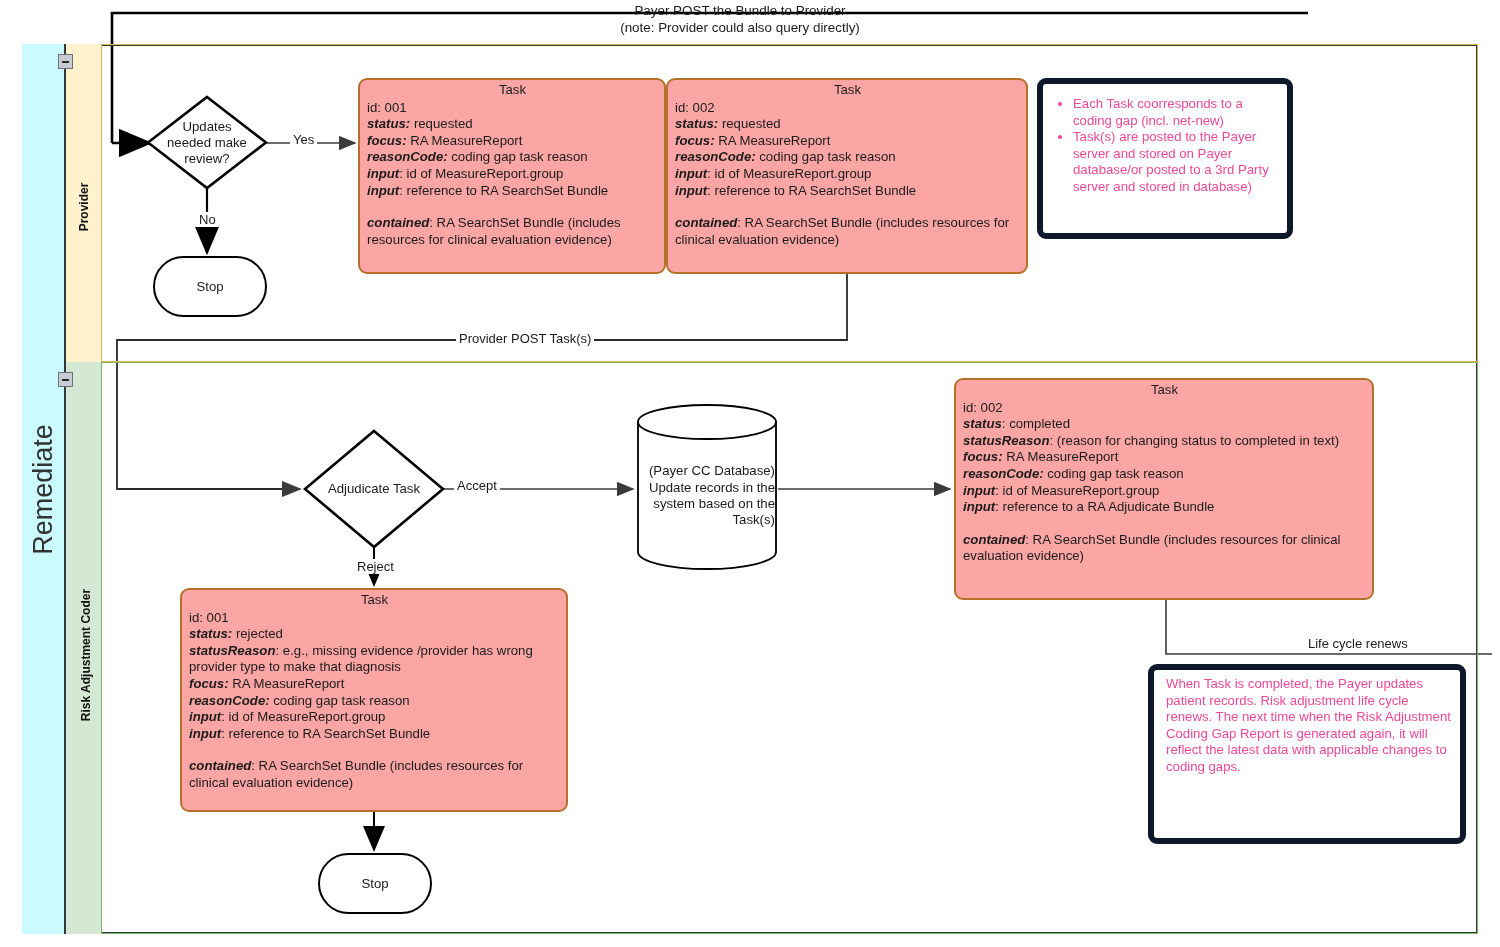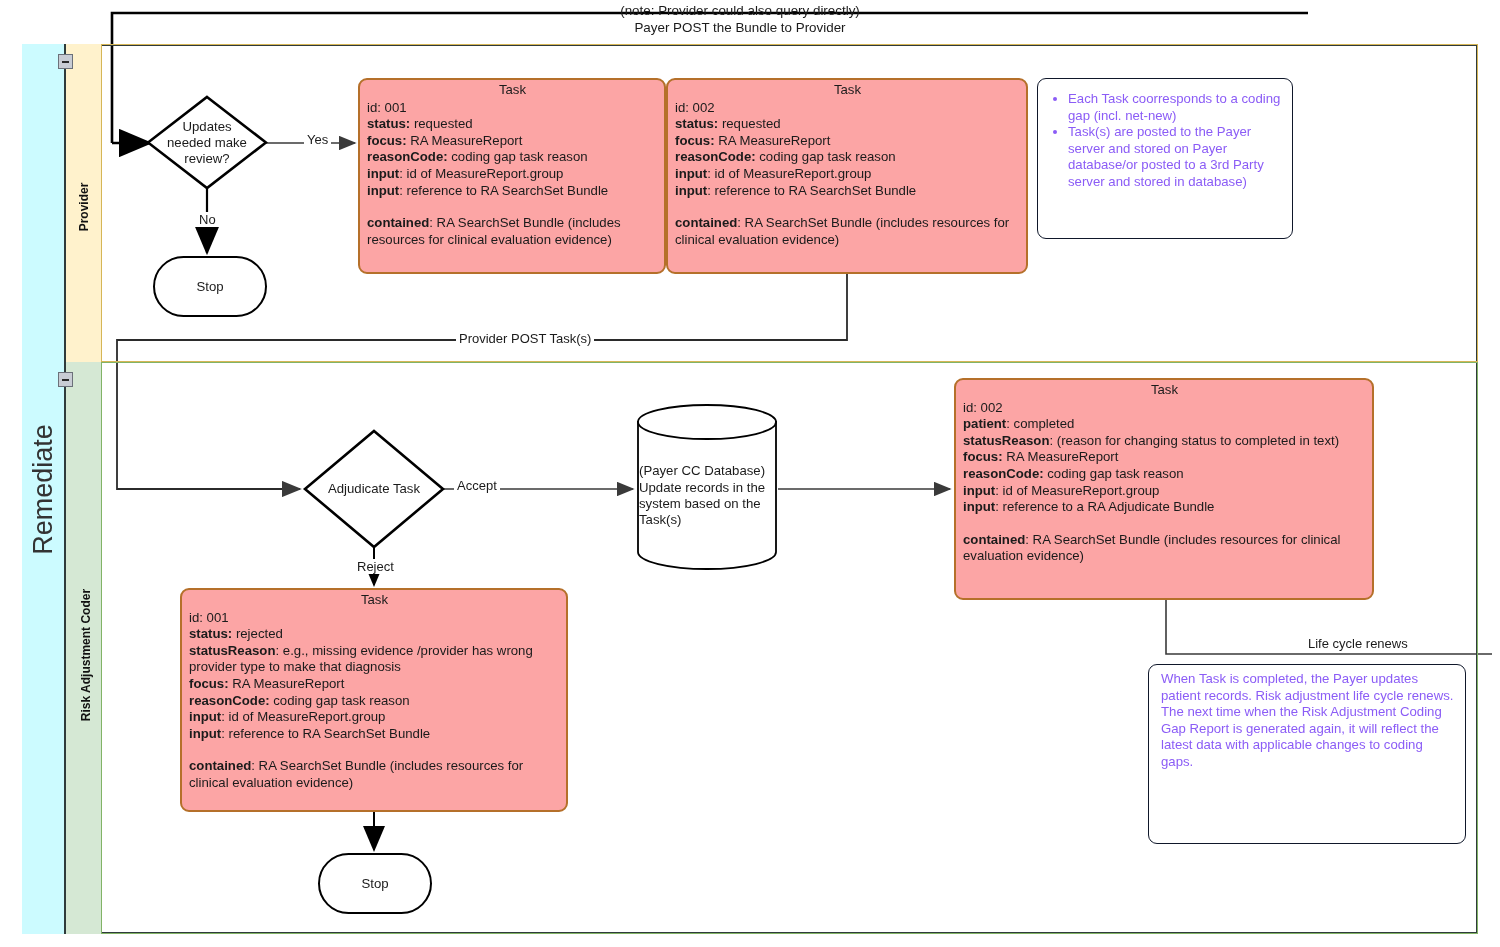--- a/index.html
+++ b/index.html
@@ -24,40 +24,40 @@
     transform-origin:center center;}
 
   .collapse-icon{position:absolute;width:13px;height:13px;background:#c8ccd4;border:1px solid #6b7079;
     display:flex;align-items:center;justify-content:center;}
   .collapse-icon i{display:block;width:7px;height:2px;background:#2a2a2a;}
 
   
   .taskbox{position:absolute;background:#fca5a5;border:2px solid #b5702a;border-radius:9px;
     padding:2px 6px 5px 7px;font-size:13.2px;line-height:16.6px;color:#1b1b1b;box-sizing:border-box;}
   .taskbox .ttl{text-align:center;display:block;margin-bottom:1px;}
-  .taskbox b{font-weight:bold;}
-
-  .notebox{position:absolute;background:#ffffff;border:1px solid #0f172a;border-radius:9px;
-    box-sizing:border-box;font-size:13.2px;line-height:16.6px;color:#8b5cf6;}
+  .taskbox b{font-weight:bold;font-style:italic;}
+
+  .notebox{position:absolute;background:#ffffff;border:6px solid #0f172a;border-radius:9px;
+    box-sizing:border-box;font-size:13.2px;line-height:16.6px;color:#ec4899;}
 
   .noteul{margin:0;padding:0 6px 0 30px;list-style:disc;}
   .noteul li{margin:0;padding:0;}
 
   .stop{position:absolute;border:2.5px solid #000;border-radius:38px;background:#fff;
     display:flex;align-items:center;justify-content:center;font-size:13.2px;color:#1b1b1b;}
 
   .diamond-wrap{position:absolute;}
   .diamond-wrap svg{position:absolute;left:0;top:0;}
   .diamond-label{position:absolute;left:0;top:0;width:100%;height:100%;display:flex;
     align-items:center;justify-content:center;text-align:center;font-size:13.2px;line-height:16px;color:#1b1b1b;
     pointer-events:none;}
 
   .dbshape{position:absolute;}
   .dblabel{position:absolute;left:0;top:0;width:100%;height:100%;display:flex;align-items:center;
-    justify-content:center;text-align:left;font-size:13.2px;line-height:16.4px;color:#1b1b1b;padding:0 2px;
+    justify-content:center;text-align:right;font-size:13.2px;line-height:16.4px;color:#1b1b1b;padding:0 2px;
     box-sizing:border-box;pointer-events:none;}
 
   .edge-label{position:absolute;font-size:13px;color:#1b1b1b;background:#fff;padding:0 3px;white-space:nowrap;}
   .plain-label{position:absolute;font-size:13.4px;color:#1b1b1b;text-align:center;line-height:16.5px;white-space:nowrap;}
 
   svg.edges{position:absolute;left:0;top:0;width:1500px;height:947px;overflow:visible;pointer-events:none;}
 </style>
 </head>
 <body>
 
@@ -107,34 +107,34 @@
   <div class="lane-vlabel" style="left:39px;top:200px;width:90px;text-align:center;transform:rotate(-90deg);">Provider</div>
 
   <div class="abs lane-outer" id="lane-coder"></div>
   <div class="abs" id="lane-coder-head"></div>
   <div class="collapse-icon" style="left:58px;top:372px;">
       <i></i>
     </div>
   <div class="lane-vlabel" style="left:-4px;top:648px;width:180px;text-align:center;transform:rotate(-90deg);">Risk Adjustment Coder</div>
 
   <div class="plain-label" style="left:560px;top:3px;width:360px;">
+    <div>Payer POST the Bundle to Provider</div>
     <div>(note: Provider could also query directly)</div>
-    <div>Payer POST the Bundle to Provider</div>
   </div>
 
   <div class="diamond-wrap" style="left:146px;top:95px;width:122px;height:95px;">
     <svg width="122" height="95" viewBox="0 0 122 95">
       <polygon points="61,2 120,47.5 61,93 2,47.5" fill="#ffffff" stroke="#000" stroke-width="2.6"></polygon>
     </svg>
     <div class="diamond-label">
         <span style="display:block;width:96px;">Updates needed make review?</span>
       </div>
   </div>
 
-  <div class="edge-label" style="left:304px;top:132px;text-align:center;">Yes</div>
+  <div class="edge-label" style="left:290px;top:132px;text-align:center;">Yes</div>
   <div class="edge-label" style="left:196px;top:212px;">No</div>
 
   <div class="stop" style="left:153px;top:256px;width:110px;height:57px;">Stop</div>
 
   <div class="taskbox" style="left:358px;top:78px;width:308px;height:196px;">
     <span class="ttl">Task</span>
     <div>id: 001</div>
     <div><b>status:</b><span> requested</span></div>
     <div><b>focus:</b><span> RA MeasureReport</span></div>
     <div><b>reasonCode:</b><span>  coding gap task reason</span></div>
@@ -186,21 +186,21 @@
       <span style="display:block;width:136px;">
         <span>(Payer CC Database)</span>
         <span>Update records in the system based on the Task(s)</span>
       </span>
     </div>
   </div>
 
   <div class="taskbox" style="left:954px;top:378px;width:420px;height:222px;">
     <span class="ttl">Task</span>
     <div>id: 002</div>
-    <div><b>patient</b><span>: completed</span></div>
+    <div><b>status</b><span>: completed</span></div>
     <div><b>statusReason</b><span>: (reason for changing status to completed in text)</span></div>
     <div><b>focus:</b><span> RA MeasureReport</span></div>
     <div><b>reasonCode:</b><span>  coding gap task reason</span></div>
     <div><b>input</b><span>: id of MeasureReport.group</span></div>
     <div><b>input</b><span>: reference to a RA Adjudicate Bundle</span></div>
     <div style="height:16px;"></div>
     <div><b>contained</b><span>: RA SearchSet Bundle (includes resources for clinical evaluation evidence)</span></div>
   </div>
 
   <div class="taskbox" style="left:180px;top:588px;width:388px;height:224px;">

